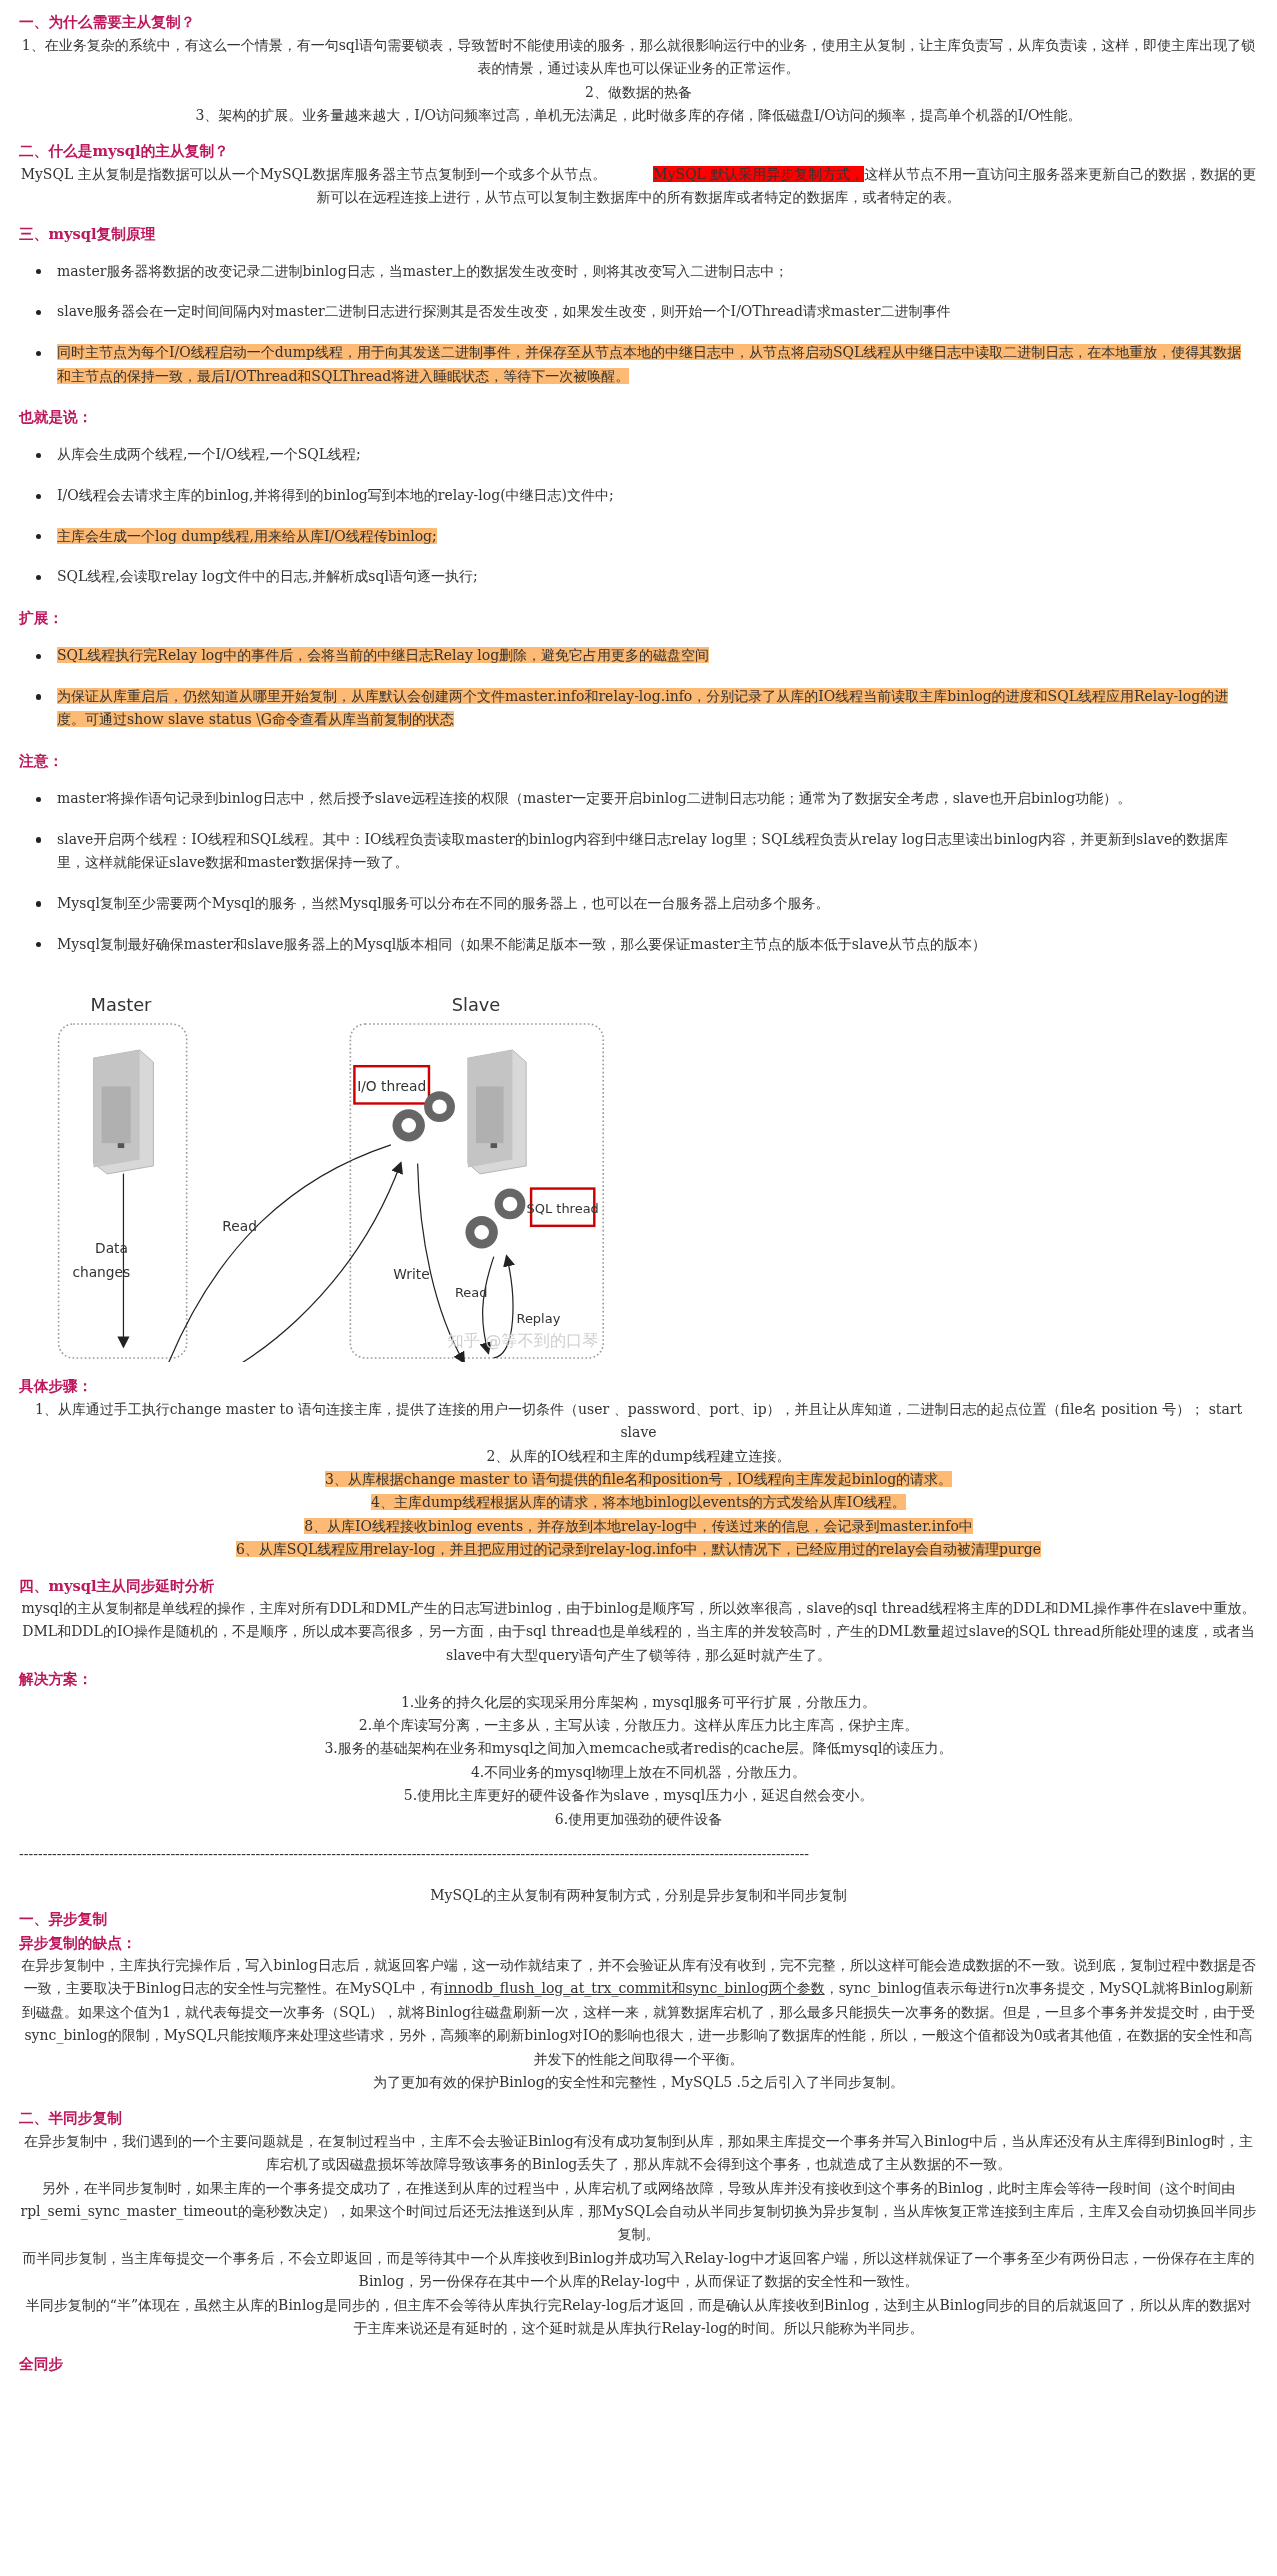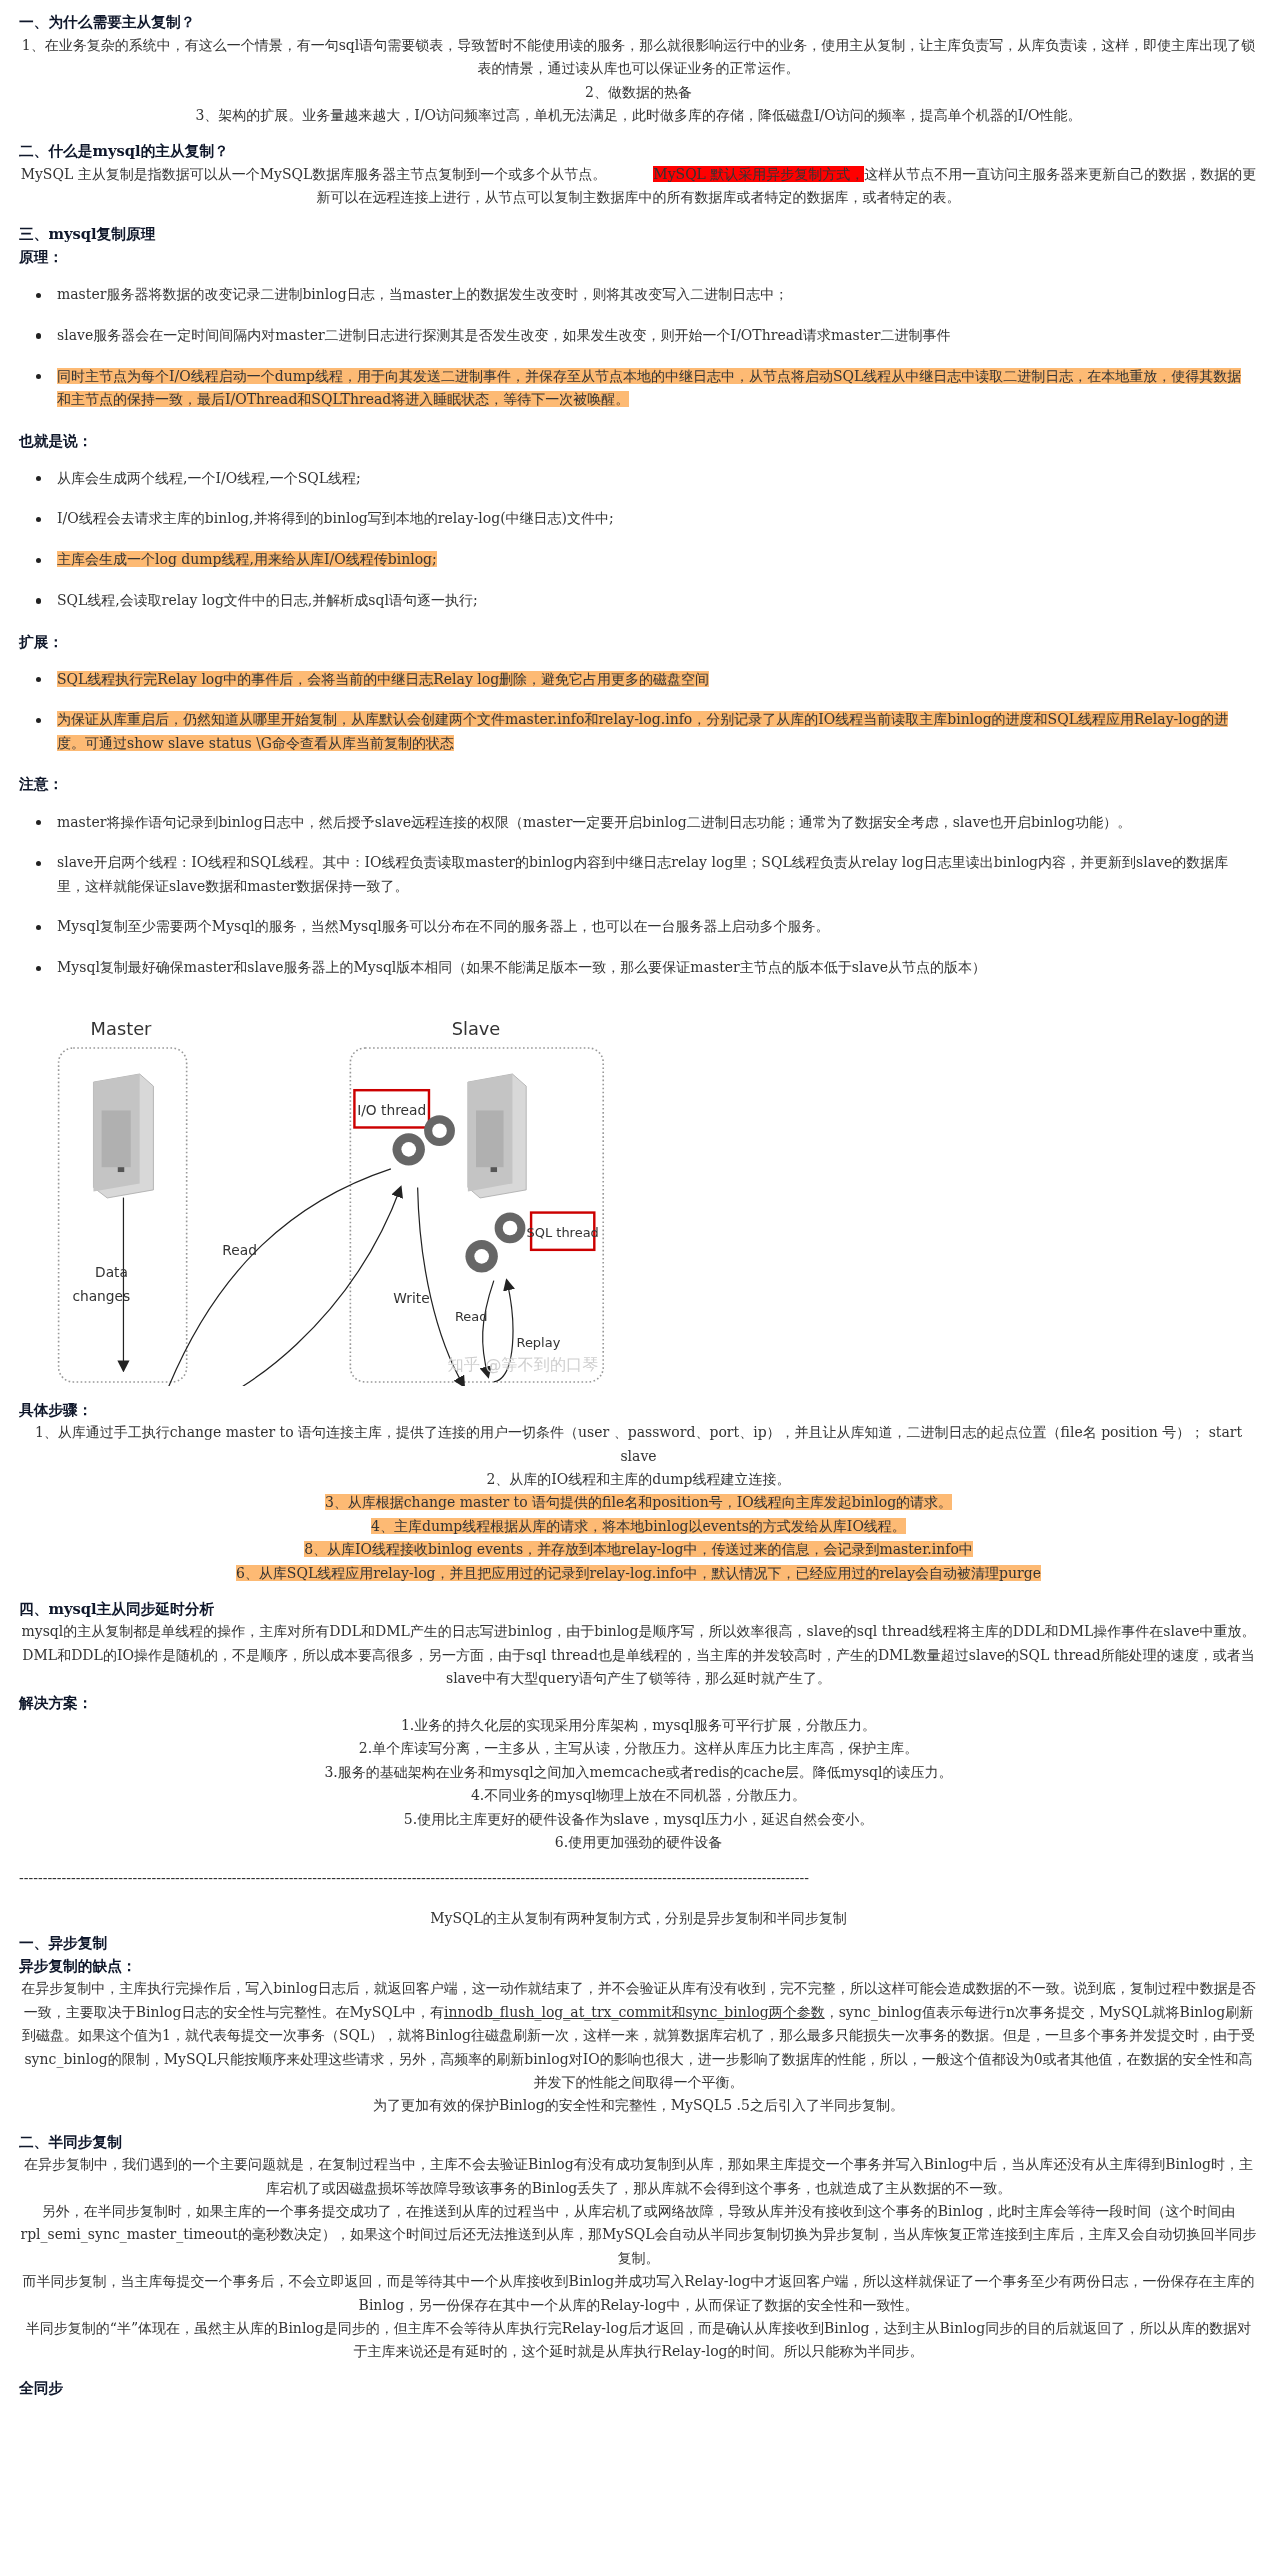--- a/index.html
+++ b/index.html
@@ -6,21 +6,21 @@
   body {
     width: 1277px;
     height: 2576px;
     overflow: hidden;
     position: relative;
     font-family: "DejaVu Serif", "Liberation Serif", serif;
     font-size: 14px;
     color: #333333;
   }
   .page { padding: 10.4px 19px 0 19px; }
-  .h { font-weight: bold; color: #0f172a; font-size: 14.7px; line-height: 23.4px; margin: 0; }
+  .h { font-weight: bold; color: #be185d; font-size: 14.7px; line-height: 23.4px; margin: 0; }
   .p { margin: 0; line-height: 23.4px; font-size: 14px; text-align: center; }
   .gap { height: 12px; }
   .gap-s { height: 5.2px; }
   ul.bul { margin: 0; padding: 0 0 0 38px; list-style: none; }
   ul.bul li { position: relative; line-height: 23.4px; margin: 14.7px 0 17.3px 0; padding-right: 8.7px; }
   ul.bul li::before {
     content: ""; position: absolute; left: -21px; top: 9.5px;
     width: 5.2px; height: 5.2px; border-radius: 50%; background: #222;
   }
   .hl { background: #fdba74; }
@@ -40,21 +40,20 @@
   <p class="p">1、在业务复杂的系统中，有这么一个情景，有一句sql语句需要锁表，导致暂时不能使用读的服务，那么就很影响运行中的业务，使用主从复制，让主库负责写，从库负责读，这样，即使主库出现了锁表的情景，通过读从库也可以保证业务的正常运作。</p>
   <p class="p">2、做数据的热备</p>
   <p class="p">3、架构的扩展。业务量越来越大，I/O访问频率过高，单机无法满足，此时做多库的存储，降低磁盘I/O访问的频率，提高单个机器的I/O性能。</p>
   <div class="gap"></div>
 
   <h3 class="h">二、什么是mysql的主从复制？</h3>
   <p class="p"><span>MySQL 主从复制是指数据可以从一个MySQL数据库服务器主节点复制到一个或多个从节点。</span><span class="red">MySQL 默认采用异步复制方式，</span><span>这样从节点不用一直访问主服务器来更新自己的数据，数据的更新可以在远程连接上进行，从节点可以复制主数据库中的所有数据库或者特定的数据库，或者特定的表。</span></p>
   <div class="gap"></div>
 
   <h3 class="h">三、mysql复制原理</h3>
-  <p class="h">原理：</p>
   <ul class="bul">
     <li><span>master服务器将数据的改变记录二进制binlog日志，当master上的数据发生改变时，则将其改变写入二进制日志中；</span></li>
     <li><span>slave服务器会在一定时间间隔内对master二进制日志进行探测其是否发生改变，如果发生改变，则开始一个I/OThread请求master二进制事件</span></li>
     <li><span class="hl">同时主节点为每个I/O线程启动一个dump线程，用于向其发送二进制事件，并保存至从节点本地的中继日志中，从节点将启动SQL线程从中继日志中读取二进制日志，在本地重放，使得其数据和主节点的保持一致，最后I/OThread和SQLThread将进入睡眠状态，等待下一次被唤醒。</span></li>
   </ul>
 
   <p class="h">也就是说：</p>
   <ul class="bul">
     <li><span>从库会生成两个线程,一个I/O线程,一个SQL线程;</span></li>
     <li><span>I/O线程会去请求主库的binlog,并将得到的binlog写到本地的relay-log(中继日志)文件中;</span></li>

